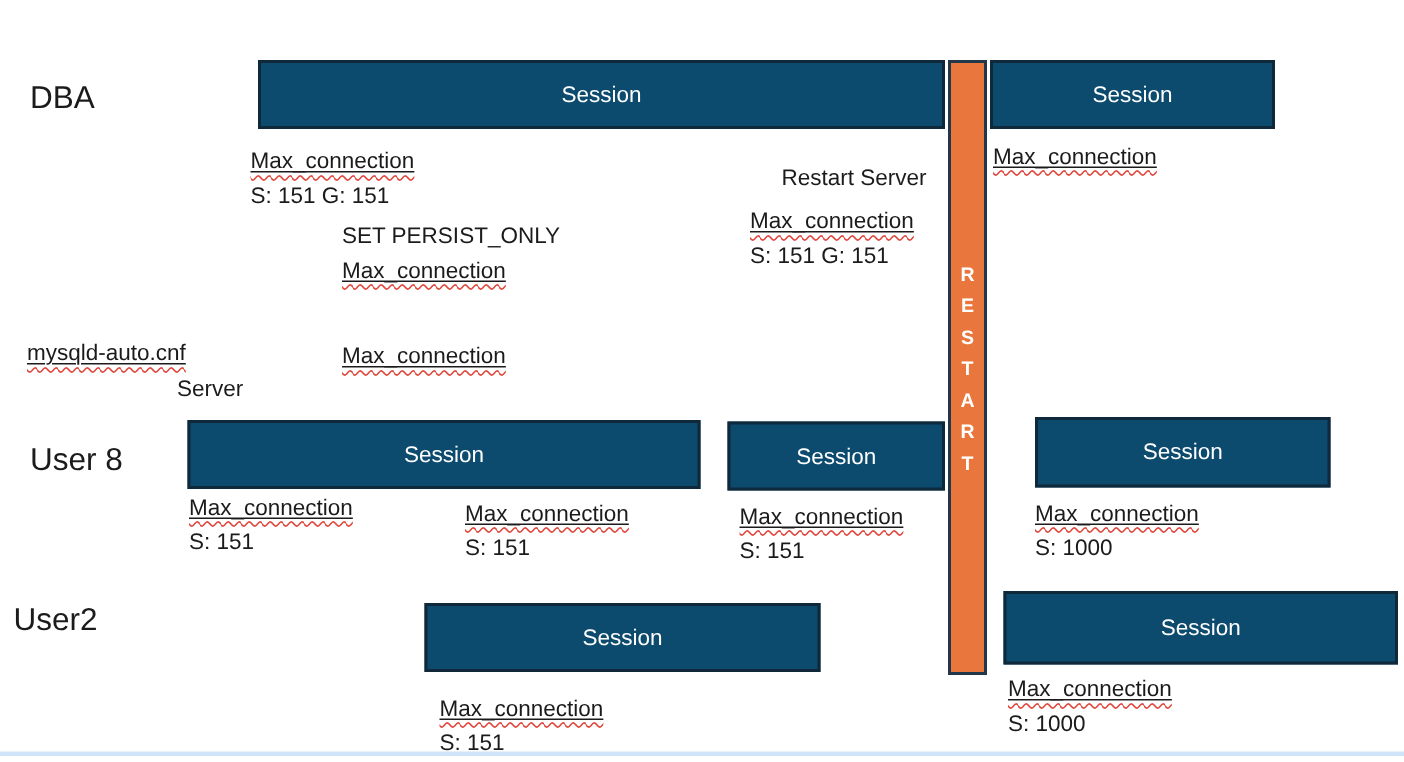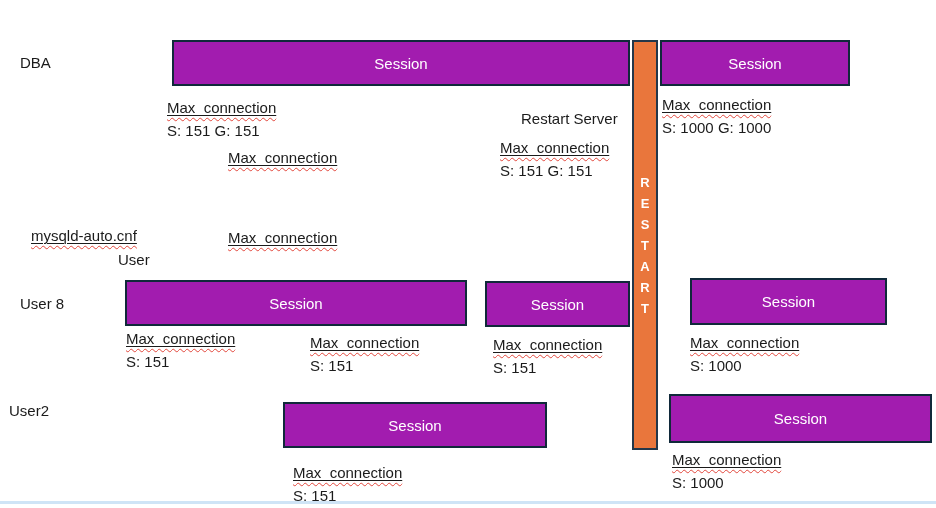--- a/index.html
+++ b/index.html
@@ -1,22 +1,22 @@
 <!DOCTYPE html>
 <html><head>
 <meta charset="utf-8">
 <style>
   html,body{margin:0;padding:0;background:#ffffff;}
   .canvas{
     position:relative;width:936px;height:508px;background:#ffffff;
     font-family:"Liberation Sans",sans-serif;color:#1b1b1b;overflow:hidden;
   }
-  .rowlbl{position:absolute;font-size:15px;white-space:nowrap;}
+  .rowlbl{position:absolute;font-size:21px;white-space:nowrap;}
   .bar{
-    position:absolute;background:#a21caf;border:2px solid #10293a;
+    position:absolute;background:#0c4a6e;border:2px solid #10293a;
     box-sizing:border-box;display:flex;align-items:center;justify-content:center;
   }
   .bar .bar-label{color:#ffffff;font-size:15px;white-space:nowrap;}
   .restartbar{
     position:absolute;background:#e9763c;border:2px solid #23374a;
     box-sizing:border-box;display:flex;flex-direction:column;
     align-items:center;justify-content:center;
   }
   .restartbar span{color:#ffffff;font-size:13px;line-height:21px;font-weight:600;}
   .ann{position:absolute;font-size:15px;line-height:23px;white-space:nowrap;}
@@ -75,37 +75,37 @@
   </div>
 
   <div class="plain" style="left:521px;top:110px">Restart Server</div>
 
   <div class="ann" style="left:167px;top:96px">
     <div><span class="u"><span class="w">Max_connection</span></span></div>
     <div>S: 151 G: 151</div>
   </div>
 
   <div class="ann" style="left:228px;top:146px">
+    <div>SET PERSIST_ONLY</div>
     <div><span class="u"><span class="w">Max_connection</span></span></div>
   </div>
 
   <div class="ann" style="left:500px;top:136px">
     <div><span class="u"><span class="w">Max_connection</span></span></div>
     <div>S: 151 G: 151</div>
   </div>
 
   <div class="ann" style="left:662px;top:93px">
     <div><span class="u"><span class="w">Max_connection</span></span></div>
-    <div>S: 1000 G: 1000</div>
   </div>
 
-  <div class="plain" style="left:31px;top:227px">
+  <div class="plain" style="left:18px;top:227px">
     <span class="u"><span class="w">mysqld-auto.cnf</span></span>
   </div>
-  <div class="plain" style="left:118px;top:251px">User</div>
+  <div class="plain" style="left:118px;top:251px">Server</div>
 
   <div class="ann" style="left:228px;top:226px">
     <div><span class="u"><span class="w">Max_connection</span></span></div>
   </div>
 
   <div class="ann" style="left:126px;top:327px">
     <div><span class="u"><span class="w">Max_connection</span></span></div>
     <div>S: 151</div>
   </div>
   <div class="ann" style="left:310px;top:331px">

